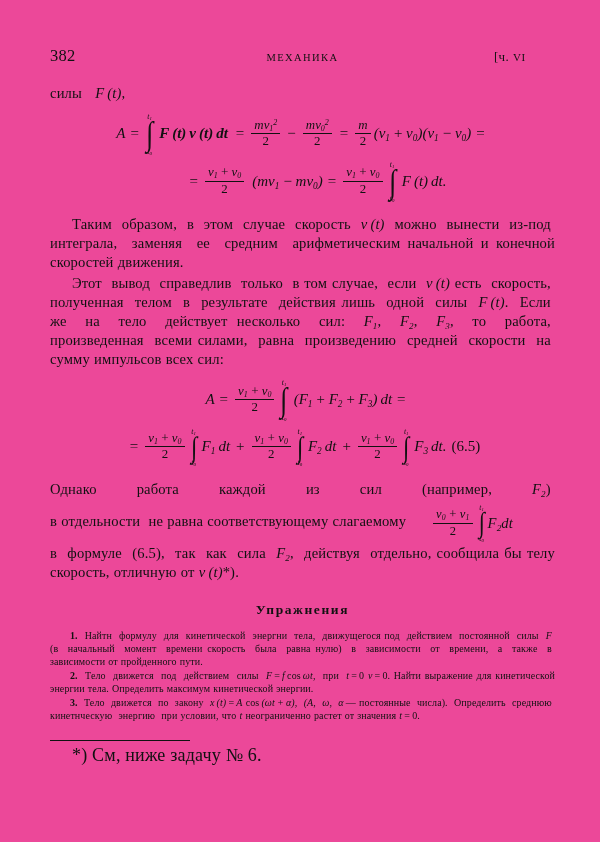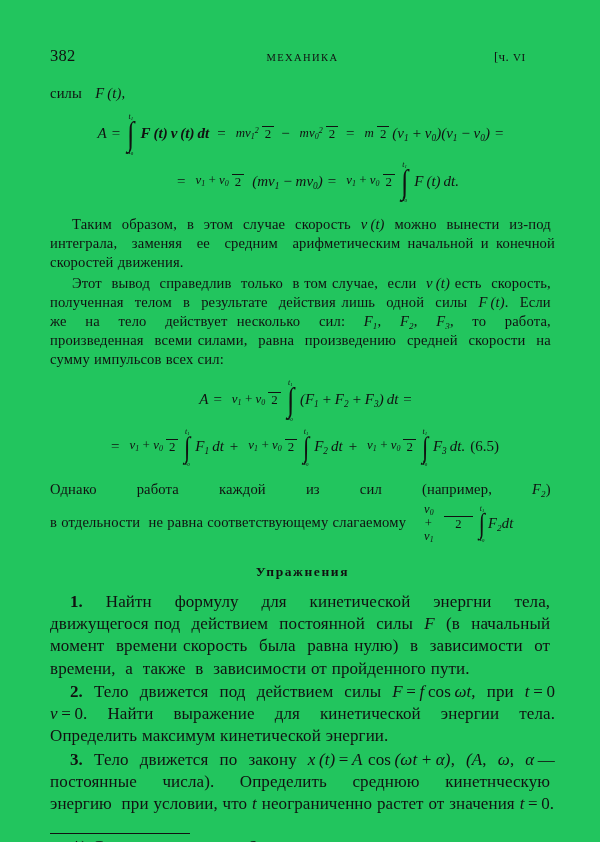--- a/index.html
+++ b/index.html
@@ -13,21 +13,21 @@
     font-family: "Liberation Serif", "DejaVu Serif", serif;
     color: #111111;
     position: relative;
     overflow: hidden;
   }
   .page {
     position: absolute;
     left: 0; top: 0;
     width: 600px;
     height: 842px;
-    background: #22c55e;
+    background: #ec4899;
   }
   .content {
     position: absolute;
     left: 50px;
     top: 46px;
     width: 505px;
   }
 
   
   .runhead {
@@ -89,21 +89,21 @@
     align-items: center;
     justify-content: center;
     white-space: nowrap;
   }
   .op { padding: 0 4px; font-style: normal; }
   .opeq { padding: 0 5px; font-style: normal; letter-spacing: -1px; }
 
   
   .frac {
     display: inline-flex;
-    flex-direction: row;
+    flex-direction: column;
     align-items: center;
     vertical-align: middle;
     margin: 0 3px;
     font-size: .86em;
     line-height: 1.05;
   }
   .frac .num { padding: 0 3px 1px 3px; }
   .frac .den {
     padding: 1px 3px 0 3px;
     border-top: 1.4px solid #111;
@@ -138,21 +138,21 @@
 
   
   .exhead {
     text-align: center;
     font-weight: bold;
     font-size: 13.5px;
     letter-spacing: 1.6px;
     margin: 0;
   }
   .ex {
-    font-size: 17px;
+    font-size: 10px;
     line-height: 1.31;
     text-align: justify;
     text-indent: 20px;
     margin: 0;
     letter-spacing: .1px;
     word-spacing: .5px;
   }
   .ex b { font-weight: bold; }
 
   
@@ -292,33 +292,34 @@
       <span class="intg small">
         <span class="lim">t<sub>1</sub></span>
         <span class="sym">∫</span>
         <span class="lim">t<sub>0</sub></span>
       </span>
       <span class="mi" style="padding:0 2px;">F<sub>3</sub> dt.</span>
       <span class="mn" style="padding-left:3px;">(6.5)</span>
     </div>
   </div>
 
-  <p class="para loose" style="margin-top:8px;">Однако&nbsp; работа&nbsp; каждой&nbsp; из&nbsp; сил&nbsp; (например,&nbsp; <span class="mi">F<sub>2</sub></span>)&nbsp; в&nbsp;отдельности&nbsp;&nbsp;не&nbsp;равна&nbsp;соответствующему&nbsp;слагаемому<span style="display:inline-flex;align-items:center;vertical-align:middle;margin-left:12px;">
+  <p class="para loose" style="margin-top:8px;">Однако&nbsp; работа&nbsp; каждой&nbsp; из&nbsp; сил&nbsp; (например,&nbsp; <span class="mi">F<sub>2</sub></span>)&nbsp; в&nbsp;отдельности&nbsp;&nbsp;не&nbsp;равна&nbsp;соответствующему&nbsp;слагаемому<span style="display:inline-flex;align-items:center;vertical-align:middle;margin-left:24px;">
           <span class="frac">
             <span class="num mi"><i class="mv">v</i><sub>0</sub> + <i class="mv">v</i><sub>1</sub></span>
             <span class="den">2</span>
           </span>
           <span class="intg small">
             <span class="lim">t<sub>1</sub></span>
             <span class="sym">∫</span>
             <span class="lim">t<sub>0</sub></span>
           </span>
           <span class="mi">F<sub>2</sub>dt</span>
         </span></p>
 
+  <p class="para" style="margin-top:1px;">в&nbsp; формуле&nbsp; (6.5),&nbsp; так&nbsp; как&nbsp; сила&nbsp; <span class="mi">F<sub>2</sub></span>,&nbsp; действуя&nbsp; отдельно, сообщила бы телу скорость, отличную от <span class="mi"><i class="mv">v</i> (t)</span>*).</p>
 
   <div class="exhead" style="margin-top:20px;">Упражнения</div>
 
   <p class="ex" style="margin-top:11px;"><b>1.</b>&nbsp; Найтн&nbsp; формулу&nbsp; для&nbsp; кинетической&nbsp; энергни&nbsp; тела,&nbsp; движущегося под&nbsp; действием&nbsp; постоянной&nbsp; силы&nbsp; <span class="mi">F</span>&nbsp; (в&nbsp; начальный&nbsp; момент&nbsp; времени&nbsp;скорость&nbsp; была&nbsp; равна&nbsp;нулю)&nbsp; в&nbsp; зависимости&nbsp; от&nbsp; времени,&nbsp; а&nbsp; также&nbsp; в&nbsp; зависимости от пройденного пути.</p>
 
   <p class="ex" style="margin-top:1px;"><b>2.</b>&nbsp; Тело&nbsp; движется&nbsp; под&nbsp; действием&nbsp; силы&nbsp; <span class="mi">F</span> <span class="mn">=</span> <span class="mi">f</span> <span class="mn">cos</span> <span class="mi">ωt</span>,&nbsp; при&nbsp; <span class="mi">t</span> <span class="mn">=</span> <span class="mn">0</span> <span class="mi"><i class="mv">v</i></span> <span class="mn">=</span> <span class="mn">0</span>. Найти выражение для кинетической энергии тела. Определить максимум кинетической энергии.</p>
 
   <p class="ex" style="margin-top:1px;"><b>3.</b>&nbsp; Тело&nbsp; движется&nbsp; по&nbsp; закону&nbsp; <span class="mi">x (t)</span> <span class="mn">=</span> <span class="mi">A</span>&nbsp;<span class="mn">cos</span> <span class="mi">(ωt + α)</span>,&nbsp; <span class="mi">(A</span>,&nbsp;&nbsp;<span class="mi">ω</span>,&nbsp;&nbsp;<span class="mi">α</span> — постоянные&nbsp; числа).&nbsp; Определить&nbsp; среднюю&nbsp; кинетнческую&nbsp; энергию&nbsp; при условии, что <span class="mi">t</span> неограниченно растет от значения <span class="mi">t</span> <span class="mn">=</span> <span class="mn">0</span>.</p>
 
   <hr class="fnrule" style="margin-top:17px;">

